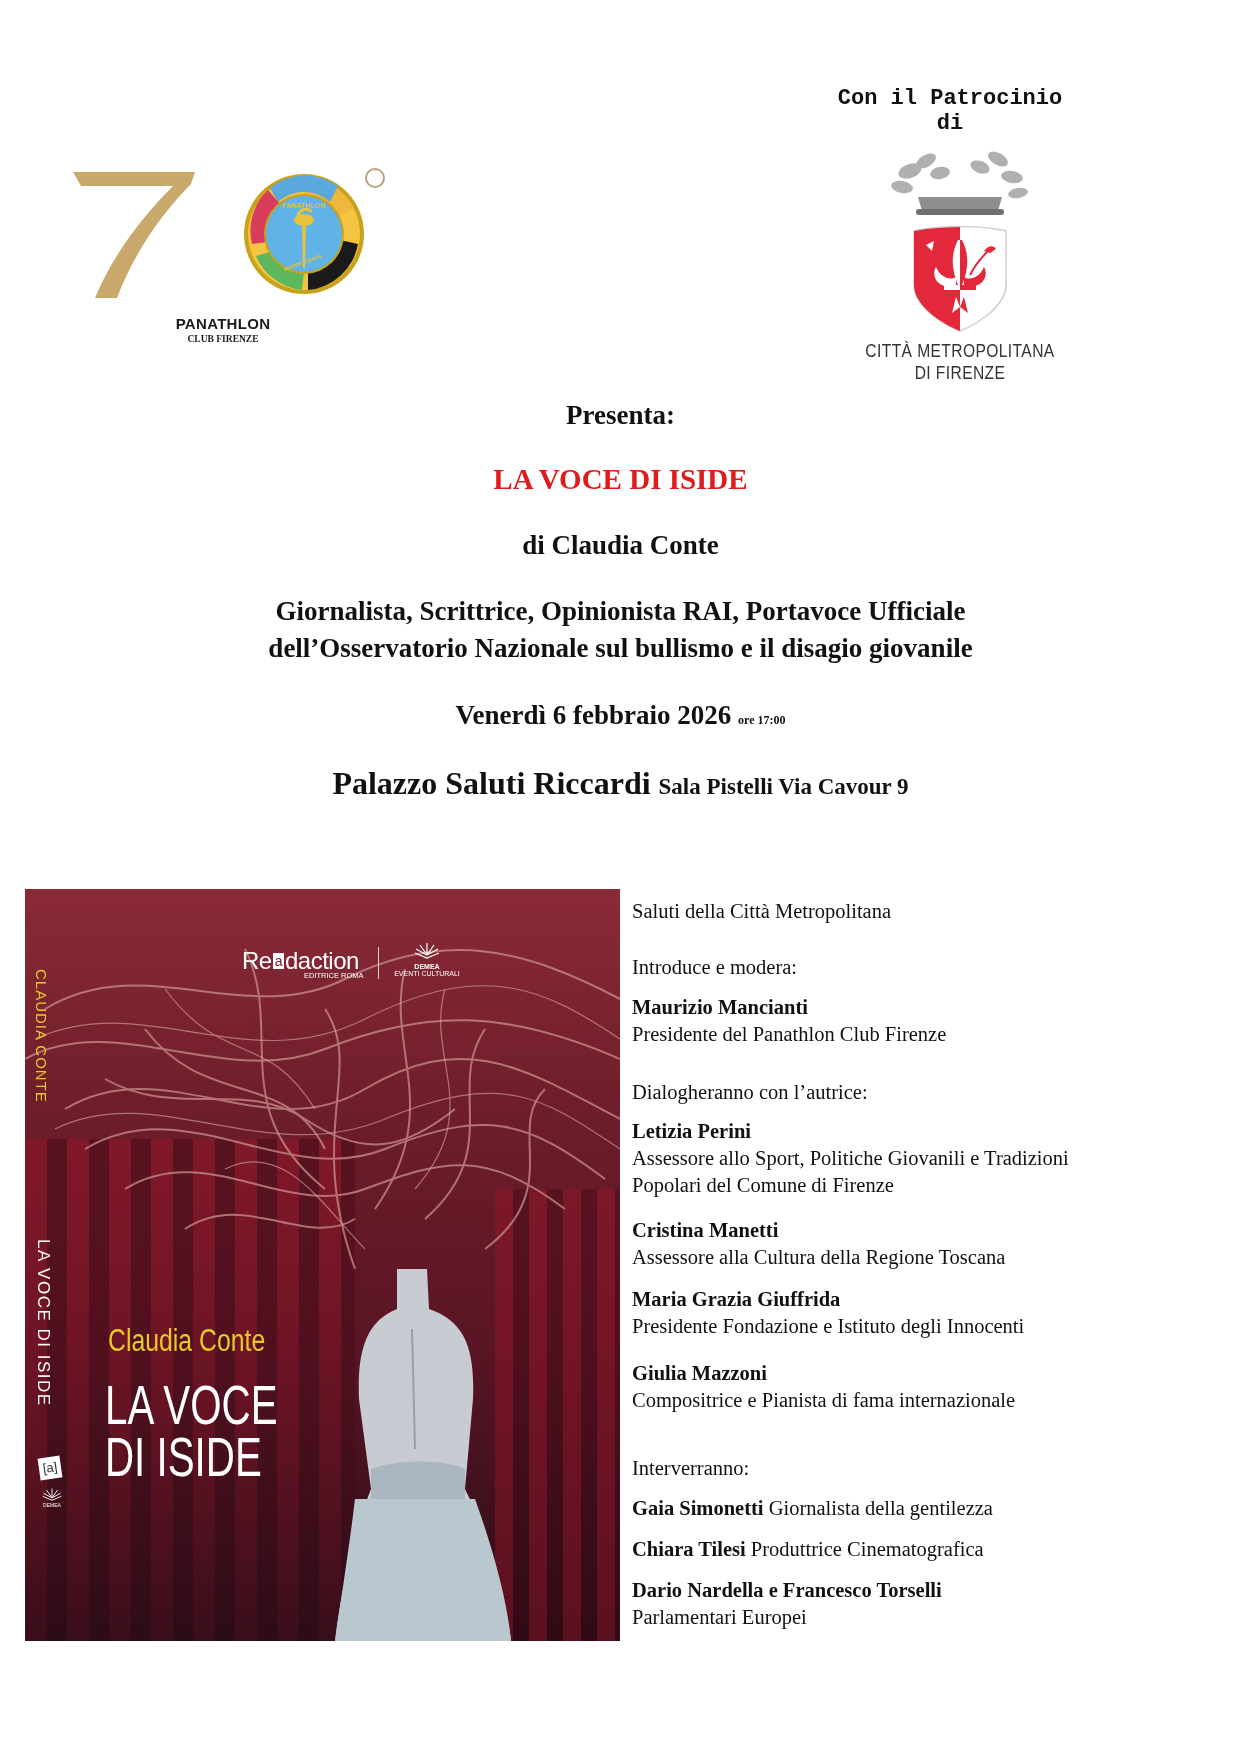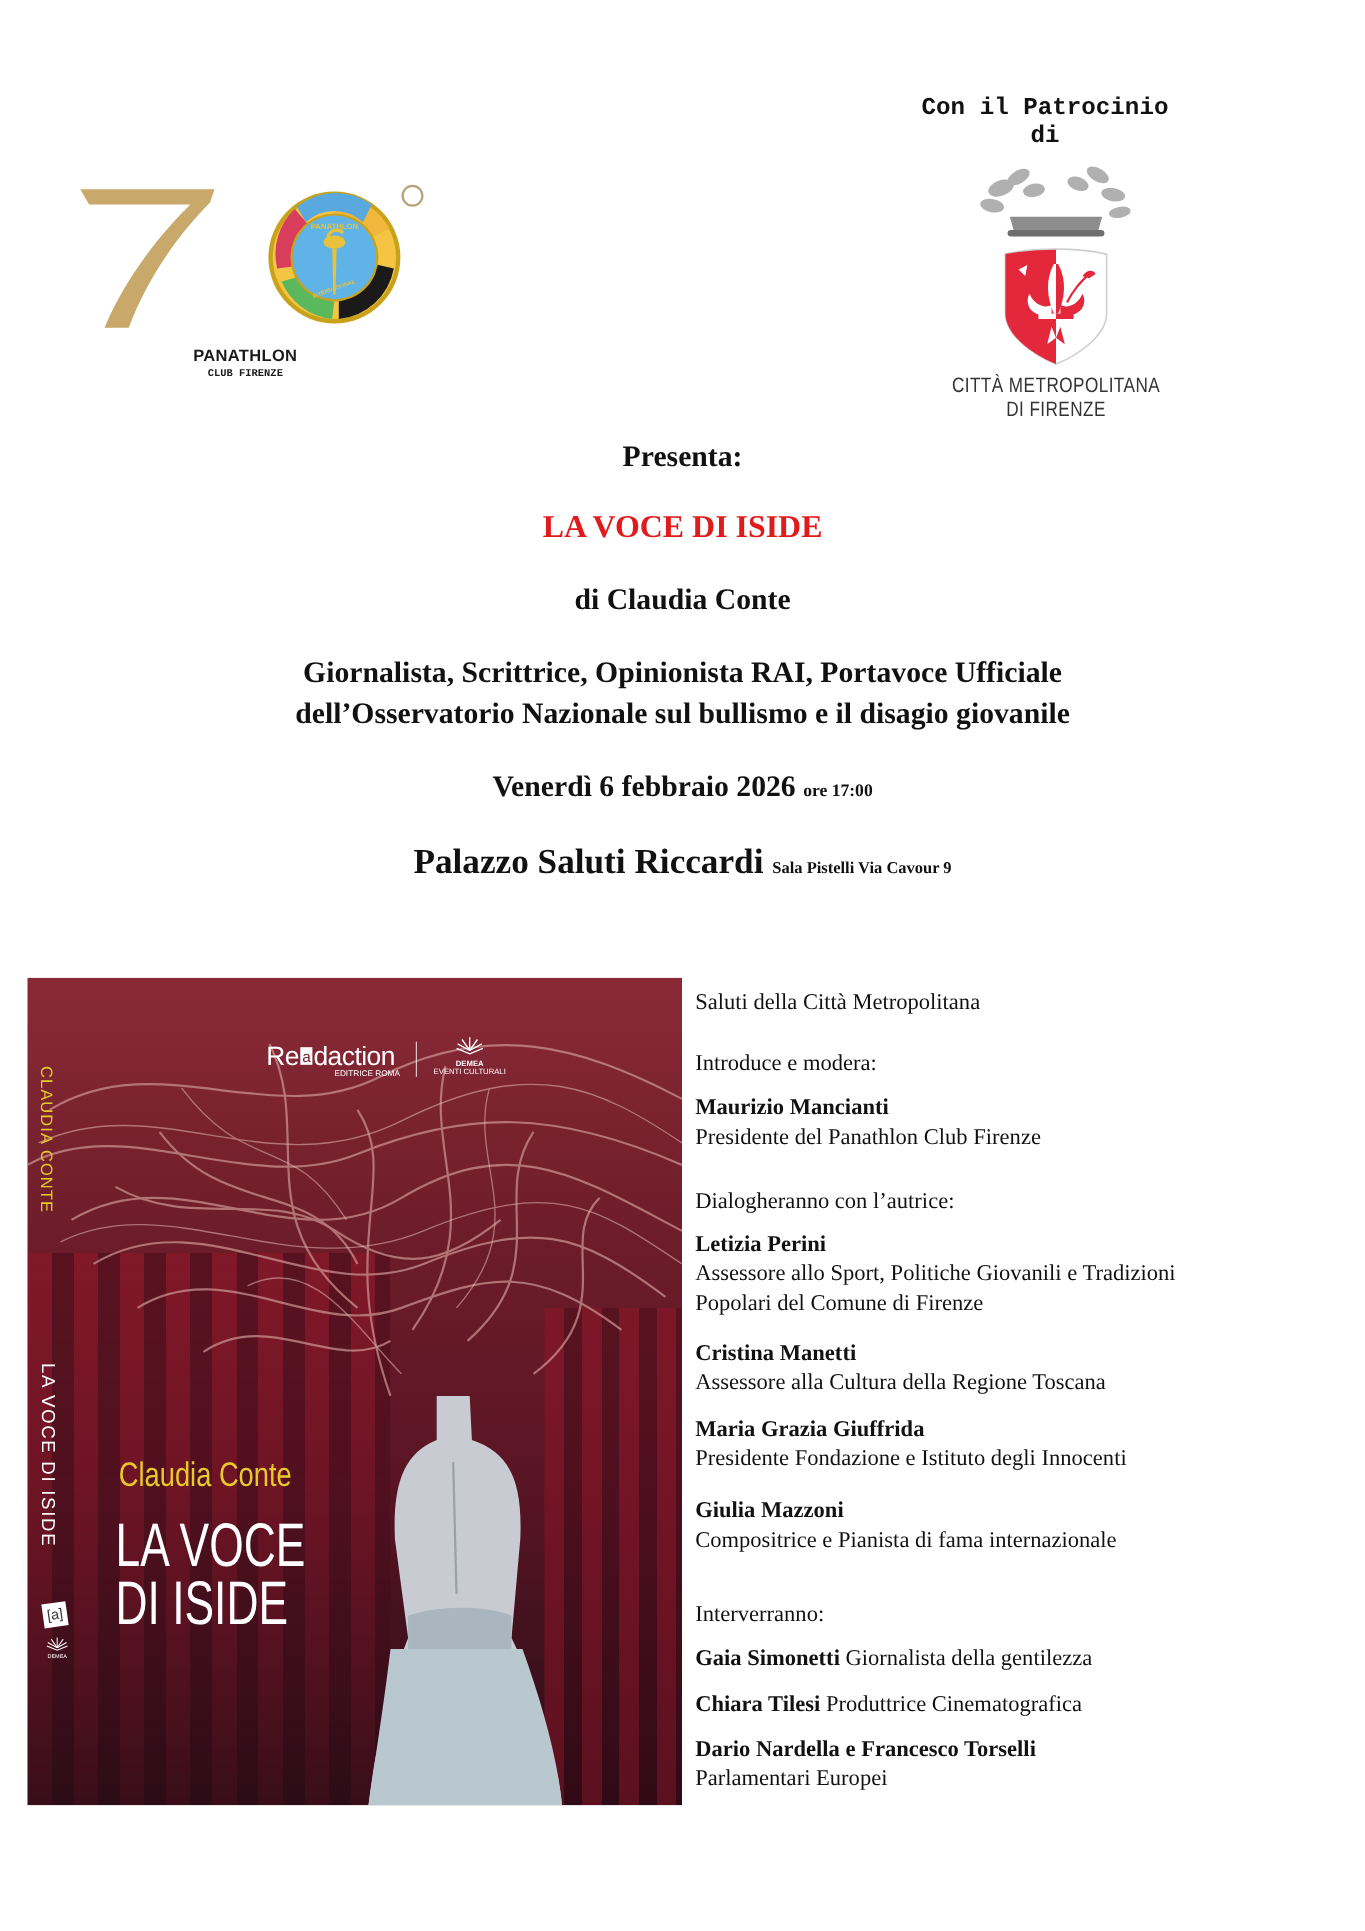--- a/index.html
+++ b/index.html
@@ -9,42 +9,42 @@
   .abs { position: absolute; }
 
   
   #panathlon-logo { left: 55px; top: 150px; width: 300px; height: 205px; }
   #panathlon-logo .seven { position: absolute; left: 0; top: 0; }
   #panathlon-logo .badge { position: absolute; left: 187px; top: 22px; }
   #panathlon-logo .degree { position: absolute; left: 310px; top: 18px; width: 20px; height: 20px; border: 2.5px solid #b9a17a; border-radius: 50%; }
   #panathlon-logo .name { position: absolute; left: 88px; top: 165px; width: 160px; text-align: center;
     font-family: "Liberation Sans", "DejaVu Sans", sans-serif; font-weight: bold; font-size: 15px; letter-spacing: 0.3px; color: #1a1a1a; }
   #panathlon-logo .sub { position: absolute; left: 88px; top: 184px; width: 160px; text-align: center;
-    font-family: Liberation Mono, monospace; font-weight: bold; font-size: 9.5px; color: #1a1a1a; }
+    font-family: Liberation Serif, serif; font-weight: bold; font-size: 9.5px; color: #1a1a1a; }
 
   
   #patronage-heading { left: 820px; top: 86px; width: 260px; text-align: center; font-weight: bold; font-size: 22px; font-family: Liberation Mono, monospace; }
   #citta-logo { left: 860px; top: 145px; width: 200px; height: 240px; }
   #citta-logo .crest { position: absolute; left: 20px; top: 0; }
   #citta-logo .line1, #citta-logo .line2 { position: absolute; left: -20px; width: 240px; text-align: center;
     font-family: "Liberation Sans", "DejaVu Sans", sans-serif; font-size: 19px; color: #333; transform: scaleX(0.82); letter-spacing: 0.5px; }
   #citta-logo .line1 { top: 195px; }
   #citta-logo .line2 { top: 217px; }
 
   
   .center { left: 0; width: 1241px; text-align: center; font-weight: bold; }
   #presenta { top: 400px; font-size: 27px; }
   #book-title { top: 463px; font-size: 29px; color: #e01b1b; }
   #author-line { top: 530px; font-size: 27px; }
   #role-line1 { top: 596px; font-size: 27px; }
   #role-line2 { top: 633px; font-size: 27px; }
   #date-line { top: 700px; font-size: 27px; }
-  #date-line .time { font-size: 16px; }
+  #date-line .time { font-size: 12px; }
   #venue-line { top: 765px; font-size: 32px; }
-  #venue-line .room { font-size: 15px; margin-top: 33px; }
+  #venue-line .room { font-size: 23px; margin-top: 33px; }
 
   
   #book-cover { left: 25px; top: 889px; width: 595px; height: 752px; overflow: hidden;
     background: linear-gradient(180deg, #8a2a36 0%, #6e1d2a 30%, #5a1524 60%, #2a0d18 100%); }
   #book-cover .curtain { position: absolute; left: 0; top: 250px; width: 330px; height: 502px;
     background: repeating-linear-gradient(90deg, rgba(150,20,40,0.55) 0px, rgba(150,20,40,0.55) 22px, rgba(60,5,18,0.45) 22px, rgba(60,5,18,0.45) 42px);
     -webkit-mask-image: linear-gradient(180deg, rgba(0,0,0,0.9), rgba(0,0,0,0.25)); mask-image: linear-gradient(180deg, rgba(0,0,0,0.9), rgba(0,0,0,0.25)); }
   #book-cover .curtain-right { position: absolute; left: 470px; top: 300px; width: 125px; height: 452px;
     background: repeating-linear-gradient(90deg, rgba(150,20,40,0.45) 0px, rgba(150,20,40,0.45) 18px, rgba(60,5,18,0.35) 18px, rgba(60,5,18,0.35) 34px); }
   #book-cover .roots { position: absolute; left: 0; top: 0; }

